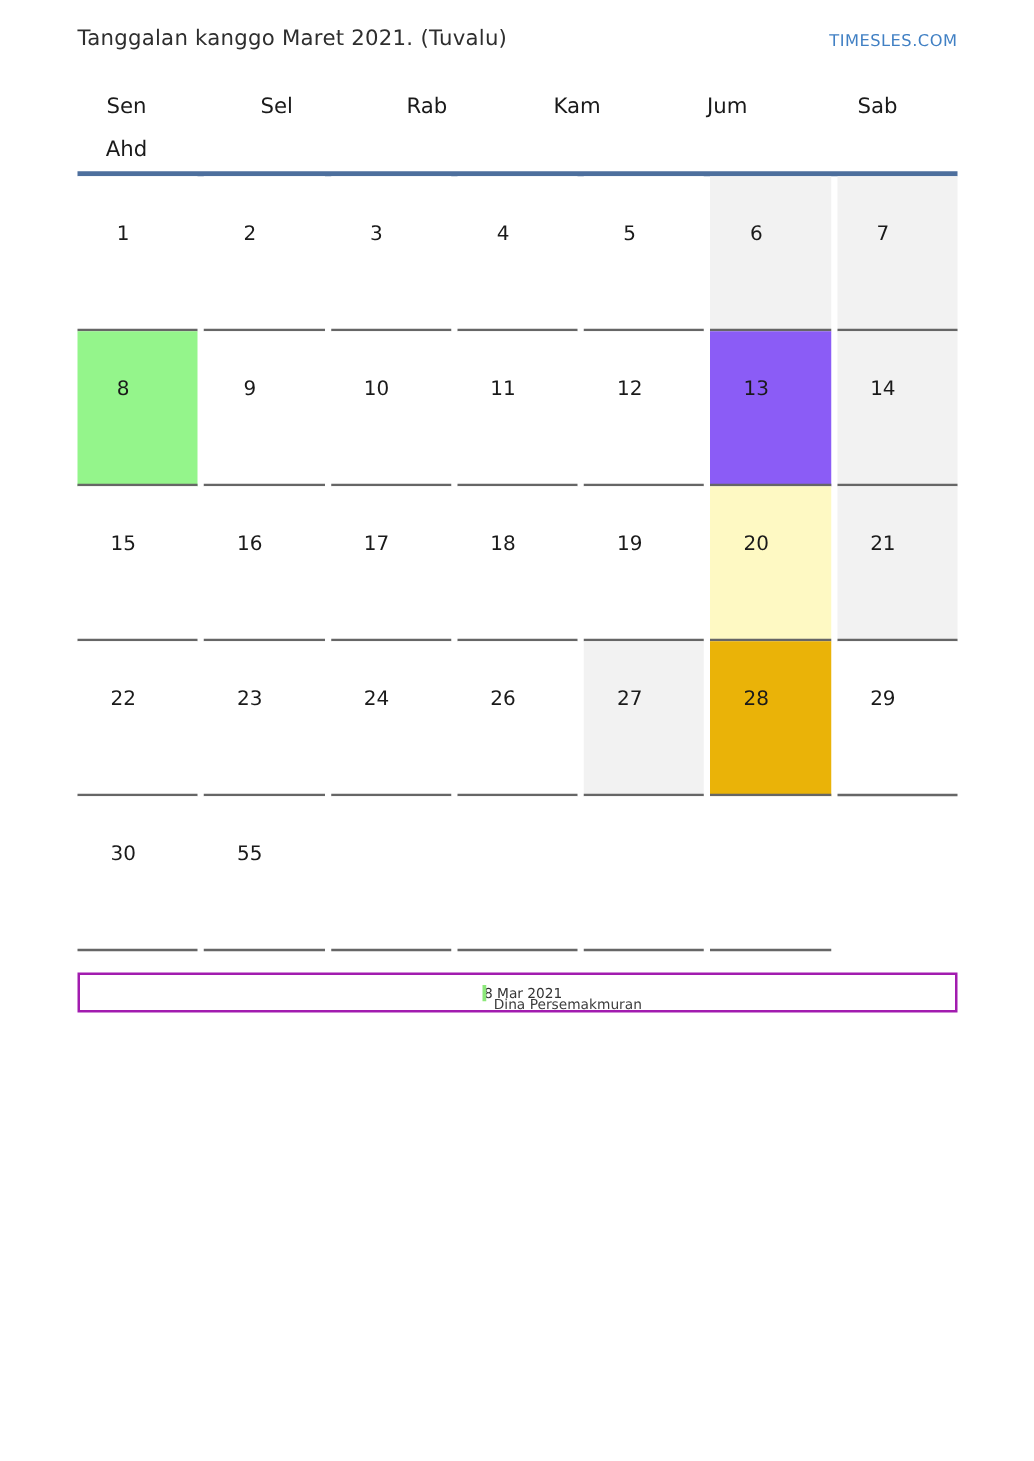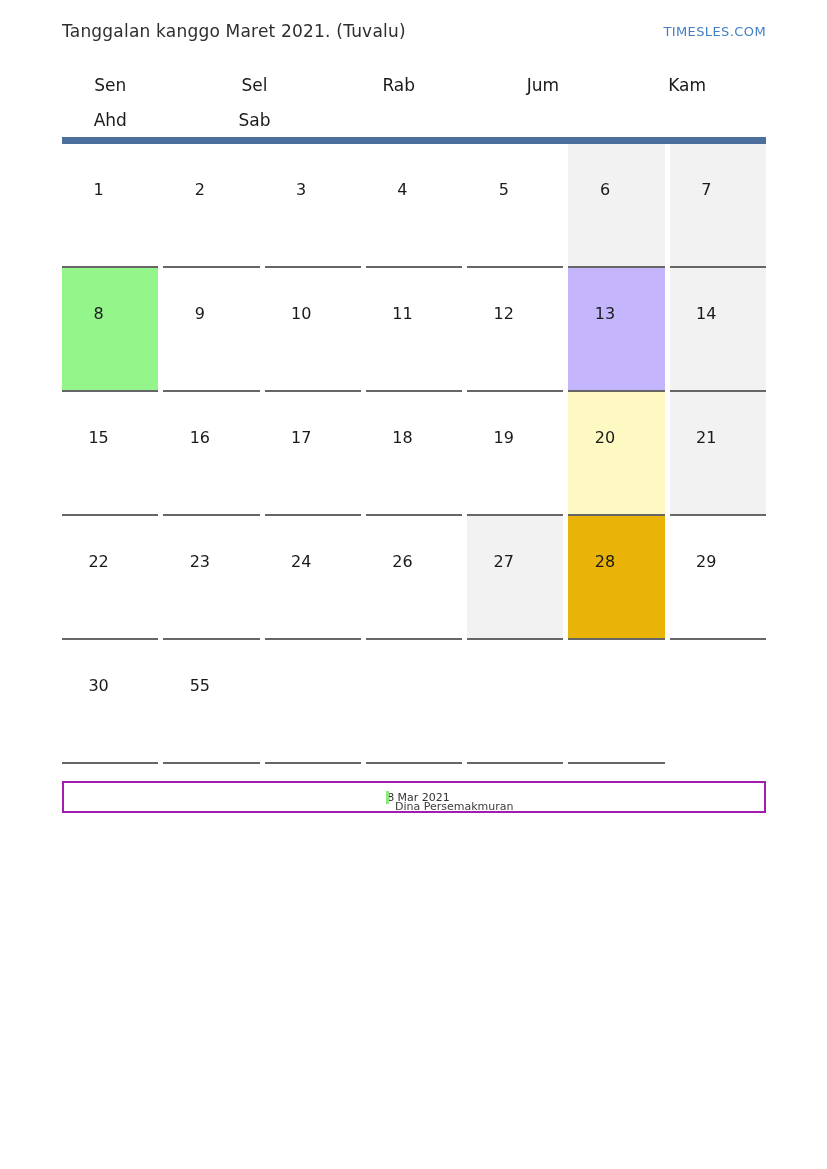--- a/index.html
+++ b/index.html
@@ -10,46 +10,46 @@
   body {
     width: 827px;
     height: 1169px;
     font-family: "DejaVu Sans", "Liberation Sans", sans-serif;
     position: relative;
     overflow: hidden;
   }
   .topbar {
     display: flex;
     justify-content: space-between;
-    align-items: center;
+    align-items: flex-end;
     margin: 21px 61px 0 62px;
   }
   .page-title {
     font-size: 17px;
     color: #2e2e2e;
     letter-spacing: 0.2px;
   }
   .brand-link {
     font-size: 13px;
     color: #4180c4;
     text-decoration: none;
     letter-spacing: 0.4px;
     cursor: pointer;
     margin-left: 47px;
   }
   .calendar {
     margin: 0 61px 0 62px;
   }
   .weekday-row {
     display: grid;
-    grid-template-columns: repeat(5, 1fr);
+    grid-template-columns: repeat(6, 1fr);
     column-gap: 17px;
     margin-top: 27px;
     height: 69px;
-    border-bottom: 7px solid #14b8a6;
+    border-bottom: 4px solid #14b8a6;
     box-sizing: content-box;
   }
   .weekday-cell {
     display: flex;
     align-items: center;
   }
   .weekday-label {
     display: block;
     width: 76%;
     text-align: center;
@@ -130,30 +130,30 @@
       <div class="weekday-cell">
         <span class="weekday-label">Sen</span>
       </div>
       <div class="weekday-cell">
         <span class="weekday-label">Sel</span>
       </div>
       <div class="weekday-cell">
         <span class="weekday-label">Rab</span>
       </div>
       <div class="weekday-cell">
+        <span class="weekday-label">Kam</span>
+      </div>
+      <div class="weekday-cell">
         <span class="weekday-label">Jum</span>
       </div>
       <div class="weekday-cell">
-        <span class="weekday-label">Kam</span>
+        <span class="weekday-label">Sab</span>
       </div>
       <div class="weekday-cell">
         <span class="weekday-label">Ahd</span>
-      </div>
-      <div class="weekday-cell">
-        <span class="weekday-label">Sab</span>
       </div>
     </div>
   <div class="day-grid" id="dayGrid">
       <div class="day-cell">
         <span class="day-number">1</span>
       </div>
       <div class="day-cell">
         <span class="day-number">2</span>
       </div>
       <div class="day-cell">
@@ -179,21 +179,21 @@
       </div>
       <div class="day-cell">
         <span class="day-number">10</span>
       </div>
       <div class="day-cell">
         <span class="day-number">11</span>
       </div>
       <div class="day-cell">
         <span class="day-number">12</span>
       </div>
-      <div class="day-cell weekend" style="background: #c4b5fd;">
+      <div class="day-cell weekend" style="background: #8b5cf6;">
         <span class="day-number">13</span>
       </div>
       <div class="day-cell weekend" style="background: rgb(242, 242, 242);">
         <span class="day-number">14</span>
       </div>
       <div class="day-cell">
         <span class="day-number">15</span>
       </div>
       <div class="day-cell">
         <span class="day-number">16</span>

